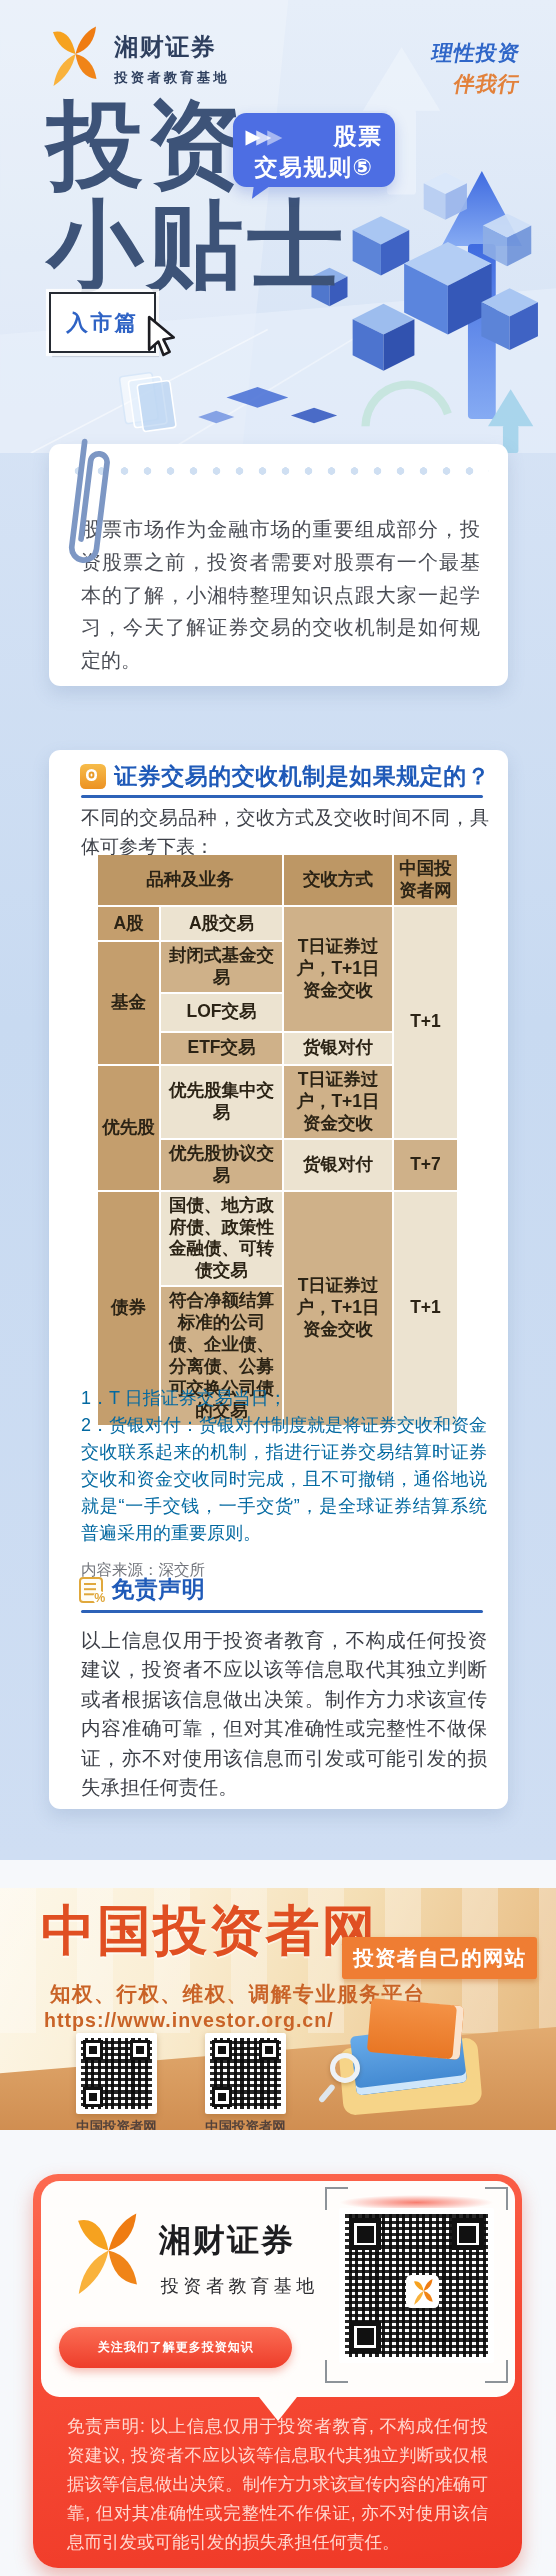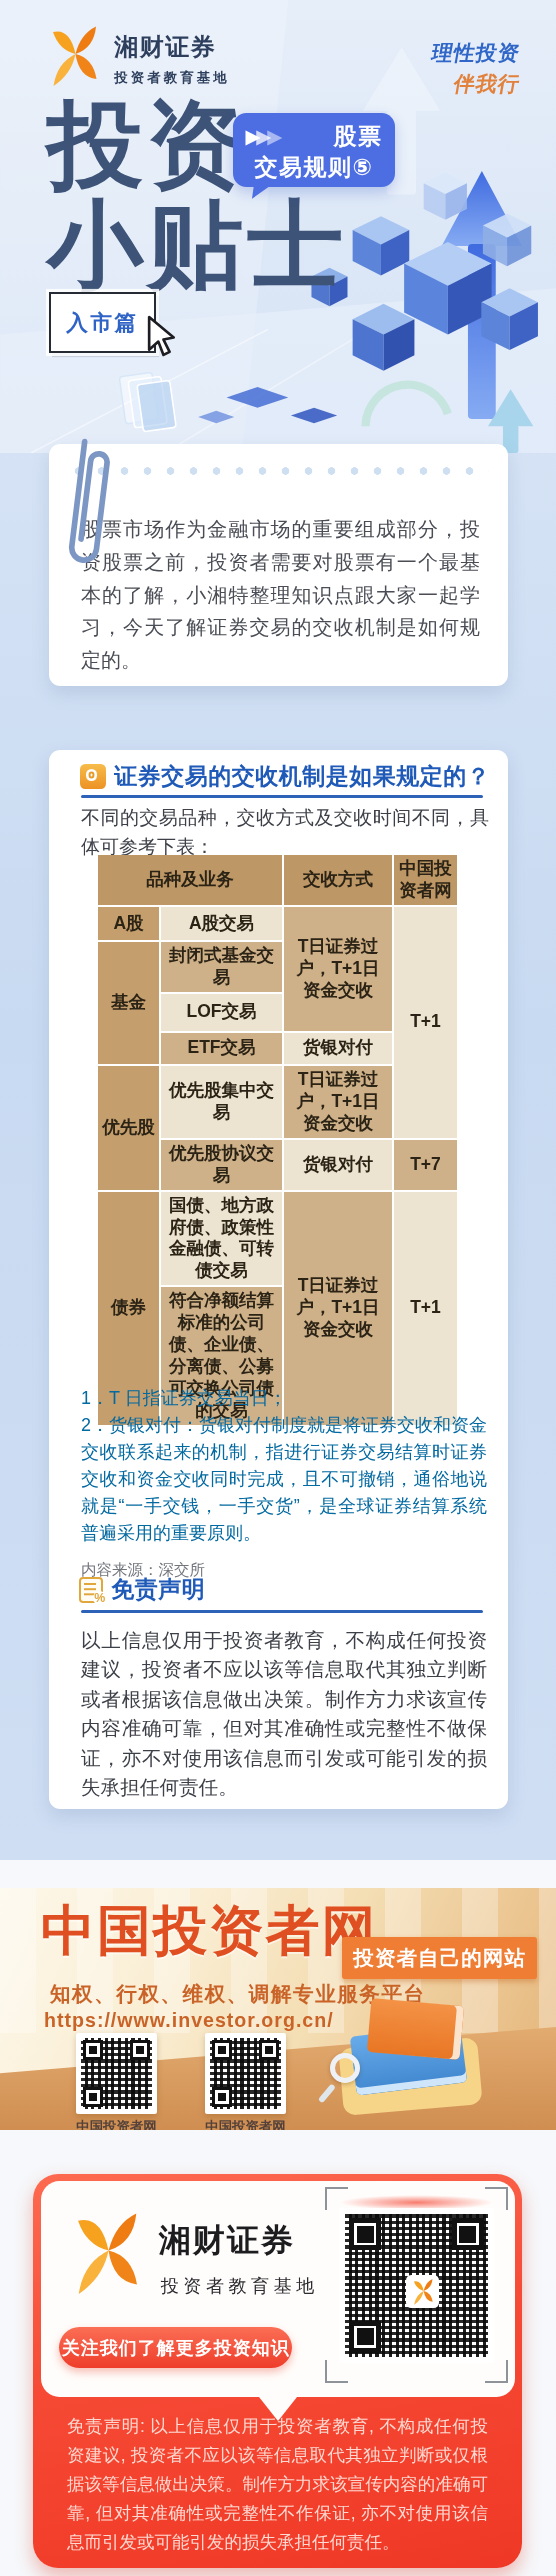--- a/index.html
+++ b/index.html
@@ -122,21 +122,21 @@
     background:linear-gradient(170deg,#fd6a50 0%,#f64a35 45%,#ef3826 100%);box-shadow:0 8.2px 18.5px rgba(220,70,50,.35);}
   .red-inner{position:absolute;left:7.7px;top:7.2px;width:474px;height:216px;background:#fffdfb;border-radius:18.5px;}
   .notch{position:absolute;left:226px;top:223px;width:0;height:0;
     border-left:19px solid transparent;border-right:19px solid transparent;border-top:24px solid #fffdfb;}
   .f-logo{position:absolute;left:27px;top:29px;}
   .f-brand{position:absolute;left:118px;top:38px;font-size:32px;font-weight:800;color:#1d1d20;letter-spacing:2.1px;}
   .f-sub{position:absolute;left:120px;top:93px;font-size:18px;color:#2c2c30;letter-spacing:4.6px;}
   .follow-pill{position:absolute;left:18.5px;top:146px;width:233px;height:41px;border-radius:23px;
     background:linear-gradient(180deg,#fb6e55,#ee3d2a);display:flex;align-items:center;justify-content:center;cursor:pointer;
     box-shadow:0 4.1px 8.2px rgba(230,70,45,.35);}
-  .follow-pill span{color:#fff;font-size:18px;font-weight:800;letter-spacing:1px;}
+  .follow-pill span{color:#fff;font-size:12px;font-weight:800;letter-spacing:1px;}
   .qr-wrap{position:absolute;left:284px;top:6.2px;width:183px;height:196px;}
   .corner{position:absolute;width:23px;height:23px;border:0 solid #8d9399;}
   .c-tl{left:0;top:0;border-left-width:2.1px;border-top-width:2.1px;}
   .c-tr{right:0;top:0;border-right-width:2.1px;border-top-width:2.1px;}
   .c-bl{left:0;bottom:0;border-left-width:2.1px;border-bottom-width:2.1px;}
   .c-br{right:0;bottom:0;border-right-width:2.1px;border-bottom-width:2.1px;}
   .scan-glow{position:absolute;left:14.4px;top:7.2px;width:155px;height:15.5px;
     background:radial-gradient(ellipse at center,rgba(243,56,36,.65),rgba(243,56,36,0) 70%);}
   .qr-main{left:14.4px;top:20.6px;width:155px;height:155px;padding:6.2px;box-shadow:none;}
   .chip{position:absolute;left:61px;top:61px;width:33px;height:33px;background:#fff;border-radius:5.2px;

